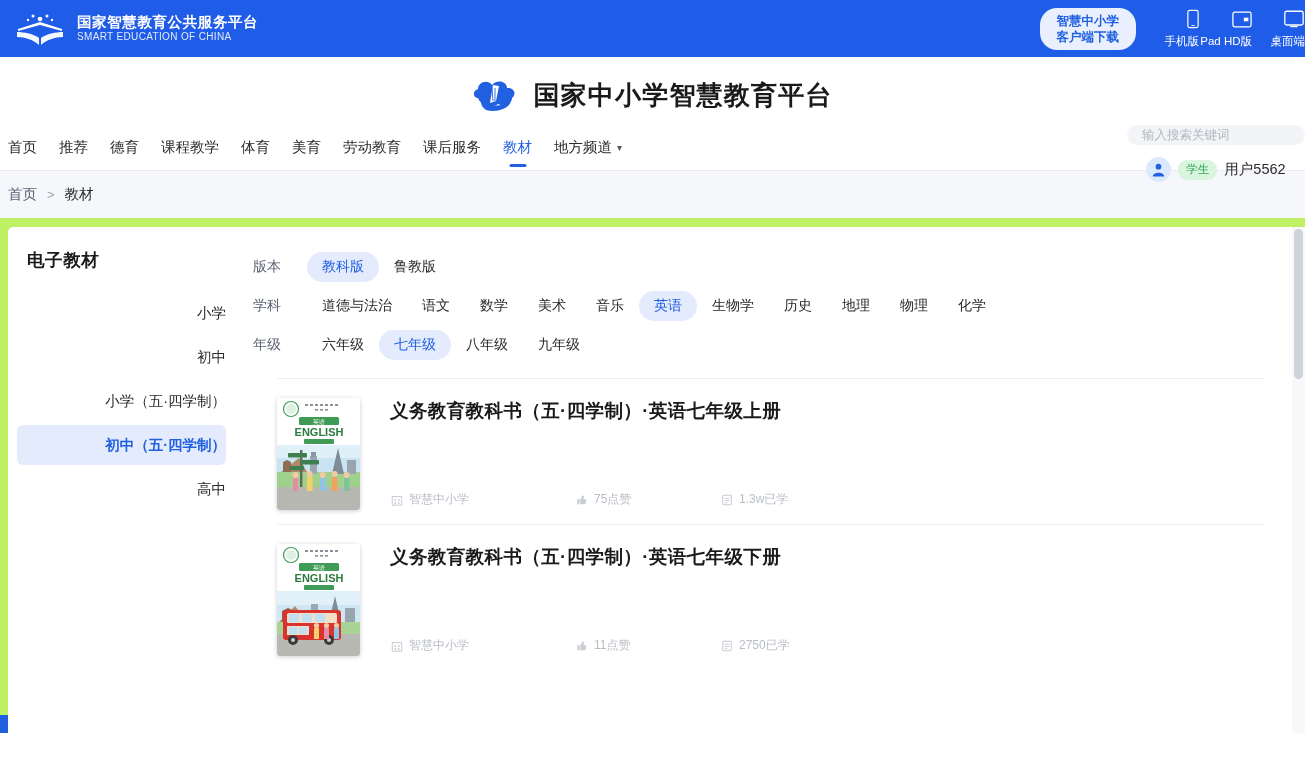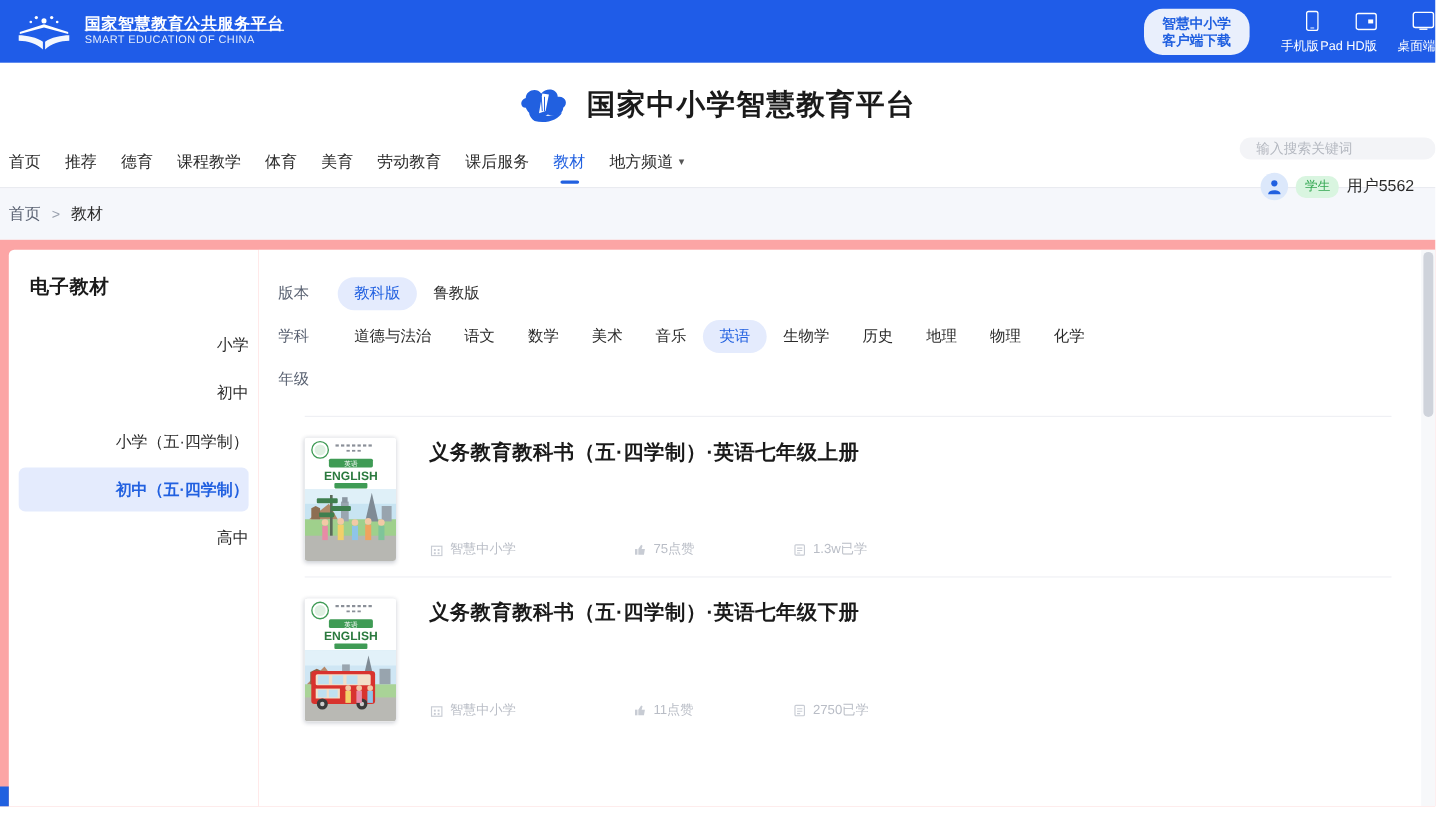--- a/index.html
+++ b/index.html
@@ -23,21 +23,20 @@
   .brand { display: flex; align-items: center; gap: 11px; }
   .brand-mark { width: 52px; height: 36px; flex: none; }
   .brand-text { display: flex; flex-direction: column; justify-content: center; }
   .brand-cn {
     color: #ffffff;
     font-size: 14.5px;
     font-weight: bold;
     letter-spacing: 0.6px;
     line-height: 1.25;
     white-space: nowrap;
-    text-decoration: underline;
   }
   .brand-en {
     color: #e3ebfb;
     font-size: 10px;
     letter-spacing: 0.35px;
     line-height: 1.25;
     white-space: nowrap;
   }
   .top-right {
     position: absolute;
@@ -185,21 +184,21 @@
     font-size: 14.5px;
   }
   .crumb-link { color: #5a6272; cursor: pointer; }
   .crumb-sep { color: #9aa1ae; font-size: 13px; }
   .crumb-cur { color: #2b2b2b; }
 
   
   .page-body {
     position: relative;
     height: 515px;
-    background: #fca5a5;
+    background: #bef264;
     display: flex;
     padding: 9px 0 0 8px;
   }
   .sidebar {
     width: 227px;
     flex: none;
     background: #ffffff;
     border-radius: 5px 0 0 0;
     padding: 21px 0 0 0;
     height: 100%;
@@ -512,20 +511,26 @@
         <span class="chip">生物学</span>
         <span class="chip">历史</span>
         <span class="chip">地理</span>
         <span class="chip">物理</span>
         <span class="chip">化学</span>
       </span>
     </div>
 
     <div class="filter-row">
       <span class="f-label">年级</span>
+      <span class="chips">
+        <span class="chip">六年级</span>
+        <span class="chip active">七年级</span>
+        <span class="chip">八年级</span>
+        <span class="chip">九年级</span>
+      </span>
     </div>
 
     <div class="book-list">
 
       <div class="book-card">
         <span class="cover">
           <svg viewBox="0 0 83 112" width="83" height="112">
             <rect width="83" height="112" fill="#fdfdfd"></rect>
             <rect x="0" y="0" width="83" height="47" fill="#ffffff"></rect>
             <circle cx="14" cy="11" r="7.5" fill="none" stroke="#3f9b55" stroke-width="1.2"></circle>

